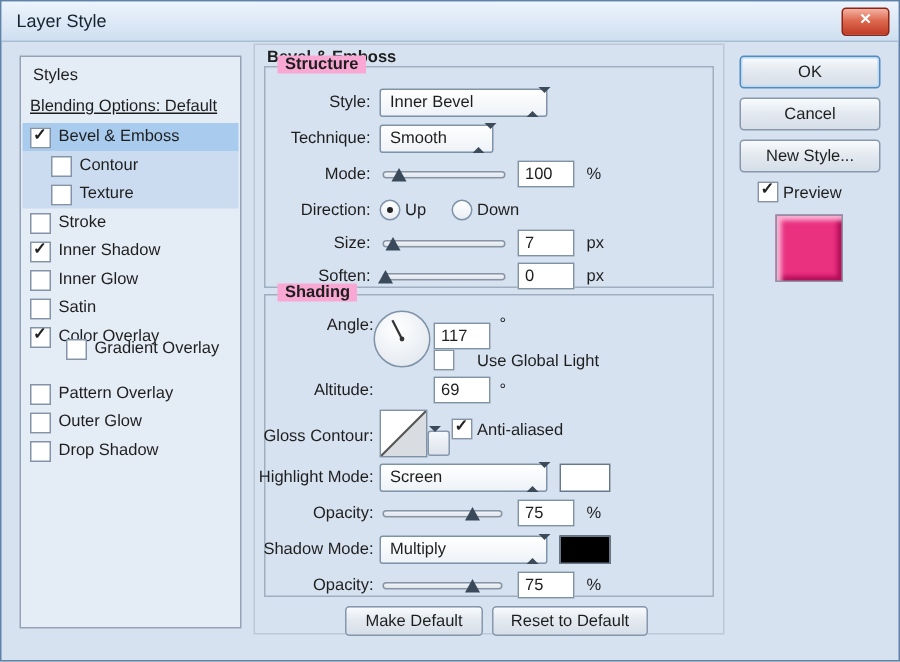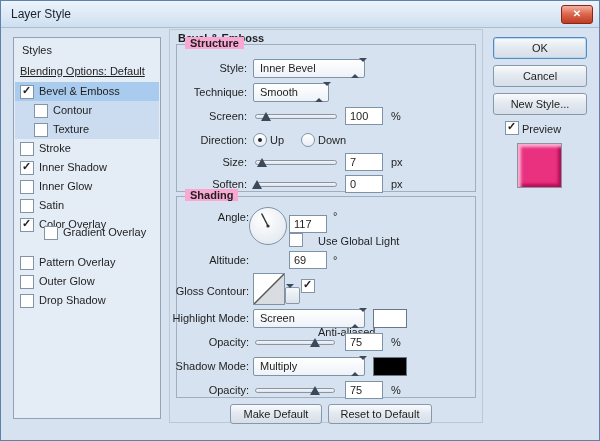--- a/index.html
+++ b/index.html
@@ -205,21 +205,21 @@
         <span class="ctext">Inner Bevel</span>
         <span class="carrows"><span class="tri-up"></span><span class="tri-down"></span></span>
       </div>
 
       <span class="flabel" style="right:228px; top:41px;">Technique:</span>
       <div class="combo" style="left:76px; top:38px; width:76px;">
         <span class="ctext">Smooth</span>
         <span class="carrows"><span class="tri-up"></span><span class="tri-down"></span></span>
       </div>
 
-      <span class="flabel" style="right:228px; top:65px;">Screen:</span>
+      <span class="flabel" style="right:228px; top:65px;">Mode:</span>
       <div class="slider" style="left:78px; top:69px; width:82px;">
         <span class="thumb" style="left:calc(12% - 5px);"></span>
       </div>
       <input class="vinput" style="left: 168px; top: 62px;" value="100">
       <span class="unit" style="left:214px; top:65px;">%</span>
 
       <span class="flabel" style="right:228px; top:89px;">Direction:</span>
       <span class="radio on" style="left:76px; top:88px;"></span>
       <span class="rlabel" style="left:93px; top:89px;">Up</span>
       <span class="radio" style="left:124px; top:88px;"></span>
@@ -268,21 +268,21 @@
           <polygon points="0,30 30,0 30,30" fill="#d9dde2"></polygon>
           <line x1="0" y1="30" x2="30" y2="0" stroke="#555" stroke-width="1.4"></line>
         </svg>
       </div>
       <div class="contour-arrow" style="left:108px; top:90px;">
         <span class="tri-down"></span>
       </div>
       <span class="cb" style="left:124px; top:82px;">
           <span class="mark">✓</span>
         </span>
-      <span class="rlabel" style="left:141px; top:84px;margin-top:45px;">Anti-aliased</span>
+      <span class="rlabel" style="left:141px; top:84px;">Anti-aliased</span>
 
       <span class="flabel" style="right:226px; top:115px;">Highlight Mode:</span>
       <div class="combo" style="left:76px; top:112px; width:112px;">
         <span class="ctext">Screen</span>
         <span class="carrows"><span class="tri-up"></span><span class="tri-down"></span></span>
       </div>
       <div class="swatch white" style="left:196px; top:112px;"></div>
 
       <span class="flabel" style="right:226px; top:139px;">Opacity:</span>
       <div class="slider" style="left:78px; top:143px; width:80px;">

